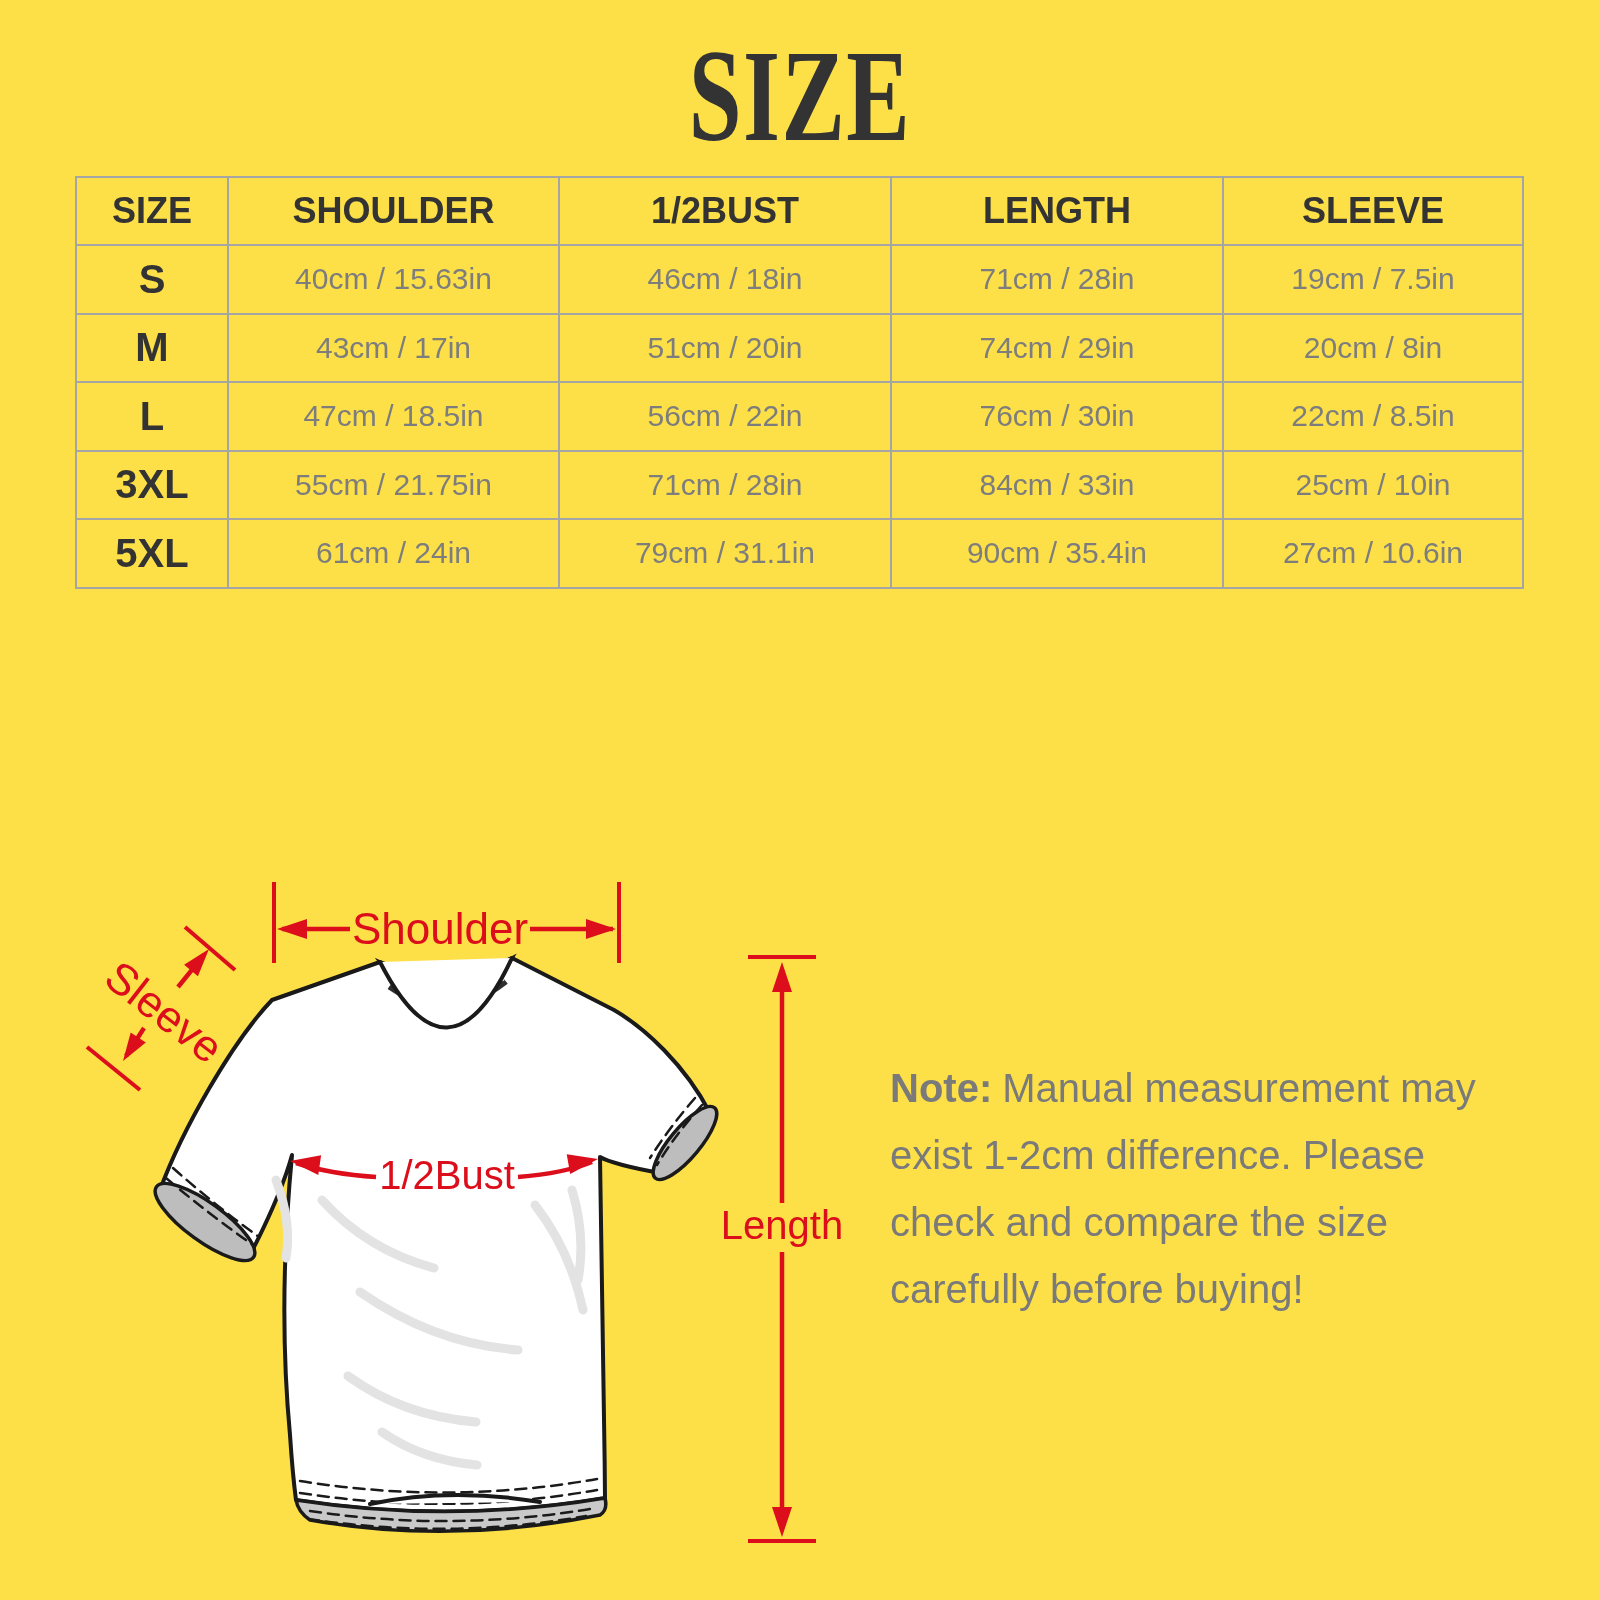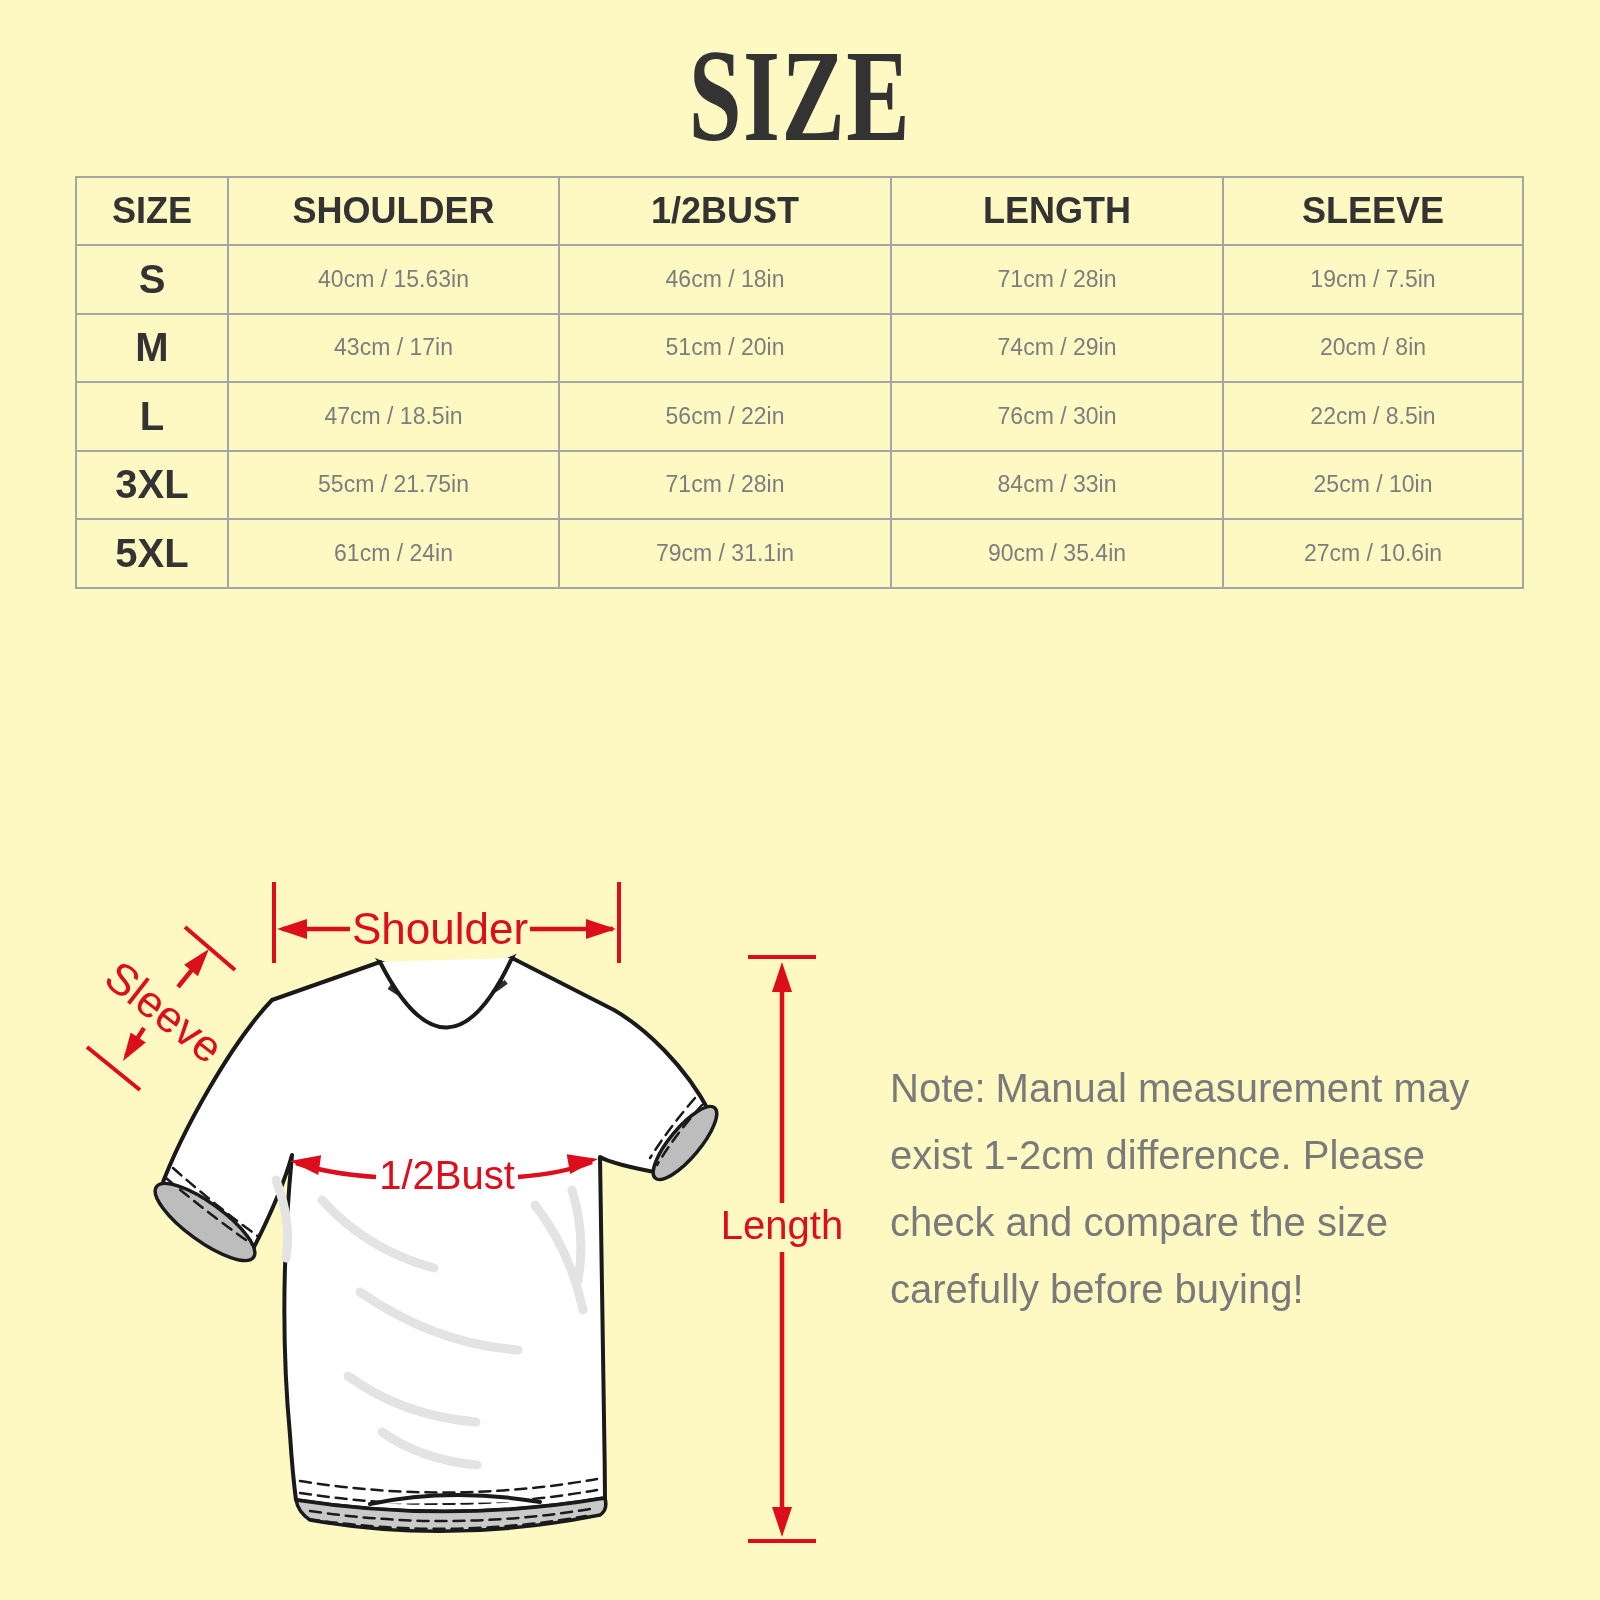--- a/index.html
+++ b/index.html
@@ -1,51 +1,51 @@
 <!DOCTYPE html>
 <html><head>
 <meta charset="utf-8">
 <style>
   html,body{margin:0;padding:0;background:#fff;}
-  .page{position:relative;width:1600px;height:1600px;background:#fef9c3;overflow:hidden;
+  .page{position:relative;width:1600px;height:1600px;background:#fde047;overflow:hidden;
         font-family:"Liberation Sans",sans-serif;}
 
   
   .size-title{position:absolute;top:30px;left:0;width:100%;text-align:center;
     font-family:"Liberation Serif",serif;font-weight:700;font-size:132px;line-height:132px;
     color:#333333;transform:scaleX(0.72);transform-origin:center;letter-spacing:2px;}
 
   
   table.size-table{position:absolute;left:75px;top:176px;width:1447px;
     border-collapse:collapse;table-layout:fixed;border:2px solid #8f8f8f;}
   .size-table th,.size-table td{border:2px solid #a5a5a5;text-align:center;vertical-align:middle;
     padding:0;overflow:hidden;white-space:nowrap;}
   .size-table th{height:66px;font-size:36px;font-weight:bold;color:#333333;}
-  .size-table td{height:66.5px;font-size:23px;font-weight:normal;color:#7d7d7d;}
+  .size-table td{height:66.5px;font-size:30px;font-weight:normal;color:#7d7d7d;}
   .size-table td.size-col{font-size:40px;font-weight:bold;color:#333333;}
 
   
   svg.diagram{position:absolute;left:60px;top:860px;width:840px;height:740px;}
   .outline{fill:#ffffff;stroke:#1a1a1a;stroke-width:4;stroke-linejoin:round;stroke-linecap:round;}
   .grayfill{fill:#c9c9c9;stroke:#1a1a1a;stroke-width:3.5;}
   .cuff{fill:#bdbdbd;stroke:#1a1a1a;stroke-width:3.5;}
   .stitch{fill:none;stroke:#1a1a1a;stroke-width:2.5;stroke-dasharray:11 7;stroke-linecap:round;}
   .wrinkle{fill:none;stroke:#e3e3e3;stroke-width:9;stroke-linecap:round;}
   .band{fill:none;stroke:#2e2e2e;stroke-width:12;}
   .bandzig{fill:none;stroke:#e6e6e6;stroke-width:2.5;stroke-dasharray:5 5;}
   .m-line{stroke:#dc0e1c;stroke-width:4.5;fill:none;}
   .m-tick{stroke:#dc0e1c;stroke-width:4;fill:none;}
   .m-head{fill:#dc0e1c;stroke:none;}
   .m-text{fill:#dc0e1c;font-family:"Liberation Sans",sans-serif;font-size:44px;}
   .m-text.small{font-size:40px;}
 
   
   .note{position:absolute;left:890px;top:1055px;width:610px;
     font-size:40px;line-height:67px;color:#7a7a7a;}
-  .note-prefix{font-weight:normal;margin-right:10px;}
+  .note-prefix{font-weight:bold;margin-right:10px;}
 </style>
 </head>
 <body>
 
 <div class="page">
 
   <div class="size-title">SIZE</div>
 
   <table class="size-table">
     <colgroup>

